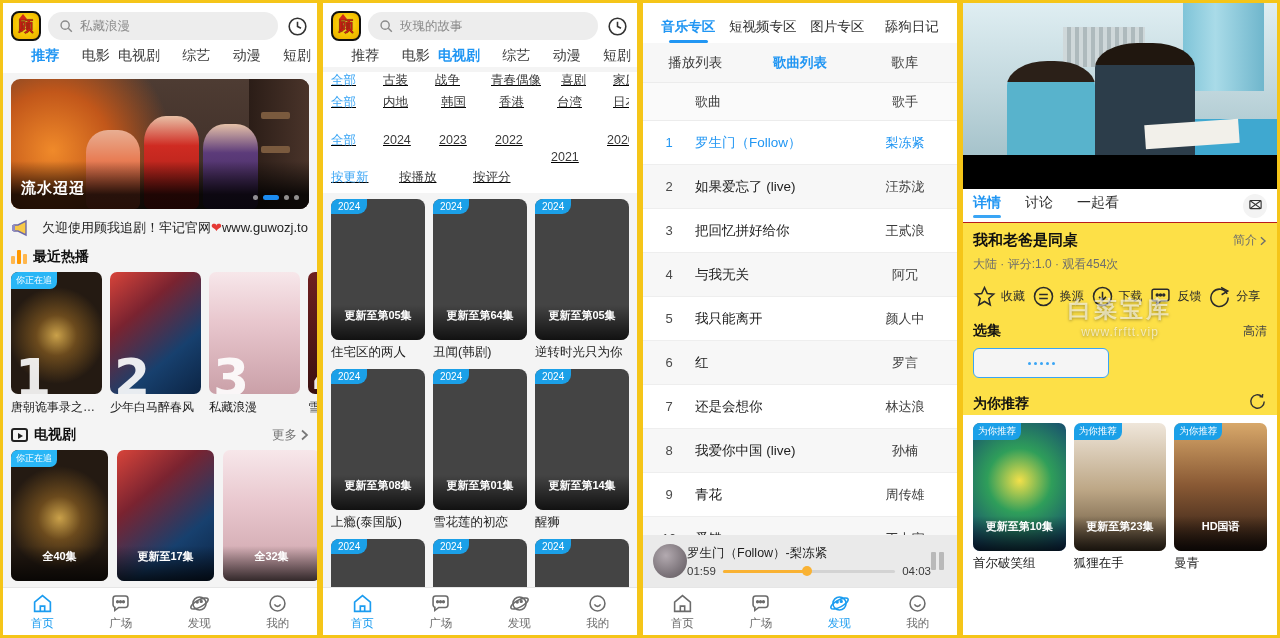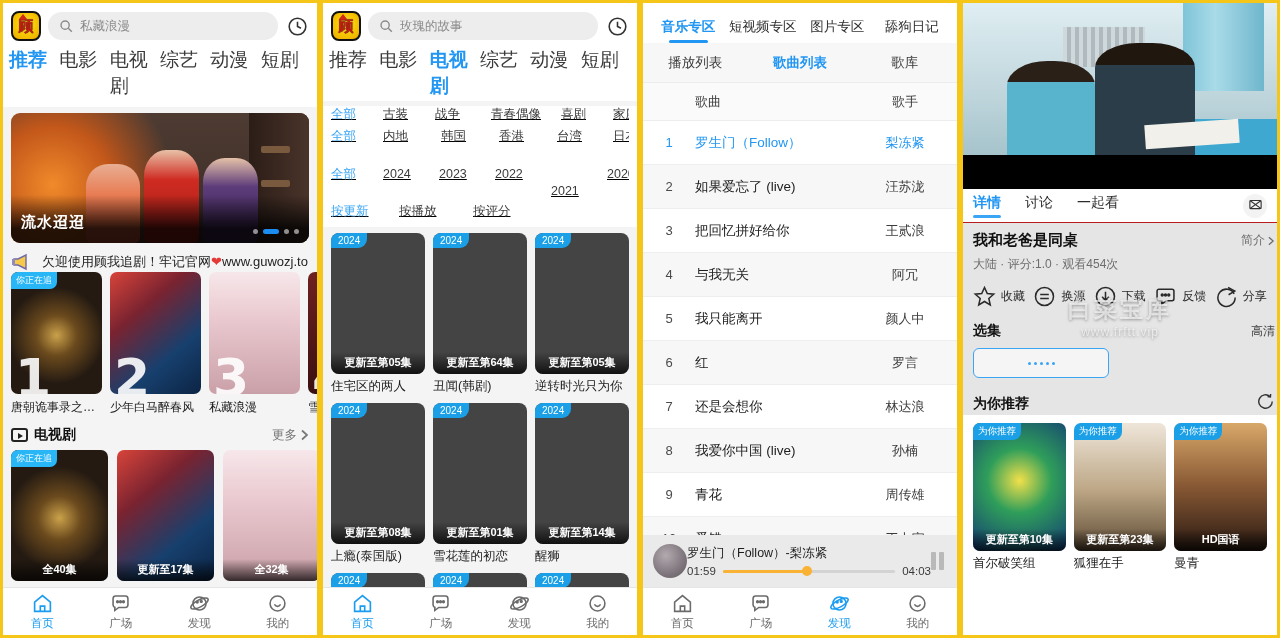--- a/index.html
+++ b/index.html
@@ -30,21 +30,21 @@
   .logo b { font-size: 15px; color:#c81f12; font-family:"DejaVu Sans",sans-serif; line-height:1; text-shadow:0 0 1px #000; }
   .logo::before{content:"";position:absolute;top:1px;left:6px;width:8px;height:5px;background:#d12a17;clip-path:polygon(0 100%,50% 0,100% 100%);}
   .searchbar {
     flex:1; height: 28px; background:#ededed; border-radius: 14px;
     display:flex; align-items:center; gap:7px; padding: 0 11px; color:#8a8a8a; font-size: 12.5px;
   }
   .searchbar svg { flex:0 0 14px; }
   .hist-icon { flex:0 0 24px; width:24px; height:24px; display:flex; align-items:center; justify-content:center; }
 
   .catbar { background:#fff; display:flex; gap: 0; padding: 6px 6px 8px 6px; }
-  .catbar .cat { flex:1; text-align:left; font-size:19px; color:#3a3a3a; }
+  .catbar .cat { flex:1; text-align:right; font-size:14px; color:#3a3a3a; }
   .catbar .cat.active { color:#2196f3; font-weight:bold; }
 
   
   .hero { margin: 6px 8px 0 8px; height: 130px; border-radius: 9px; overflow:hidden; position:relative;
     background:
       radial-gradient(circle at 14% 55%, #f08a2a 0%, #c2571a 22%, rgba(120,60,20,0) 45%),
       linear-gradient(180deg,#4e3c33 0%,#3a2a24 100%);
   }
   .hero .figs { position:absolute; left:25%; bottom:0; width:58%; height:78%; display:flex; align-items:flex-end; gap:4px; }
   .hero .fig { flex:1; border-radius: 40% 40% 6px 6px / 28% 28% 6px 6px; }
@@ -76,21 +76,21 @@
   .sechead .more { margin-left:auto; font-size:12.5px; color:#777; display:flex; align-items:center; gap:3px; }
 
   .rail { display:flex; gap:8px; padding: 0 8px; overflow:hidden; }
   .rcard { flex:0 0 91px; }
   .poster { width:91px; height:122px; border-radius:7px; position:relative; overflow:hidden; background:#333; }
   .rcard .cap { font-size:12px; color:#222; margin-top:5px; white-space:nowrap; overflow:hidden; text-overflow:ellipsis; width:91px; }
   .rank { position:absolute; left:4px; bottom:-10px; font-size:52px; font-weight:bold; color:rgba(255,255,255,.9); line-height:1; font-family:"DejaVu Sans",sans-serif; }
   .badge-follow { position:absolute; left:0; top:0; background:#29b6f6; color:#fff; font-size:9px; padding:2px 5px; border-bottom-right-radius:7px; }
   .badge-year { position:absolute; left:0; top:0; background:#1ba0e8; color:#fff; font-size:10px; padding:2px 7px; border-bottom-right-radius:9px; border-top-left-radius:5px;}
   .badge-rec { position:absolute; left:0; top:0; background:#1ba0e8; color:#fff; font-size:9.5px; padding:2px 5px; border-bottom-right-radius:8px; }
-  .eptag { position:absolute; left:0; right:0; bottom:0; text-align:center; color:#fff; font-size:11px; padding:3px 0 4px;
+  .eptag { position:absolute; left:0; right:0; bottom:0; text-align:center; color:#fff; font-size:11px; padding:3px 0 17px;
            background:linear-gradient(180deg,rgba(0,0,0,0),rgba(0,0,0,.75)); font-weight:bold; }
 
   
   .art1{background:radial-gradient(circle at 50% 52%,#caa14a 0%,#6b4a1d 26%,#241a12 62%),linear-gradient(180deg,#2a2016,#120d09);}
   .art2{background:linear-gradient(140deg,#d8443a 0%,#7a2330 32%,#17406e 68%,#0c2444 100%);}
   .art3{background:linear-gradient(180deg,#f7e7ea 0%,#e8c6cd 42%,#caa0a8 100%);}
   .art4{background:linear-gradient(180deg,#6e2020 0%,#3a1010 100%);}
   .art5{background:linear-gradient(180deg,#bfe3f5 0%,#7fb46b 58%,#4d7a3a 100%);}
   .art6{background:linear-gradient(160deg,#c62828 0%,#3a0d10 55%,#1a0609 100%);}
   .art7{background:linear-gradient(180deg,#f4c7d8 0%,#b86ea0 46%,#6d3a70 100%);}
@@ -162,21 +162,21 @@
   .vscene .p2 { position:absolute; left:42%; bottom:0; width:32%; height:74%; background:linear-gradient(180deg,#20170f 0 20%,#2c3d4a 20% 100%); border-radius:42% 42% 0 0 / 22% 22% 0 0; }
   .vscene .desk { position:absolute; left:52%; right:0; bottom:0; height:24%; background:#3fa8d0; }
   .vscene .paper { position:absolute; left:58%; bottom:6%; width:30%; height:16%; background:#f2f0ea; transform:rotate(-4deg); }
   .vscene .sub { position:absolute; left:0; right:0; bottom:6px; text-align:center; color:#e9e9e9; font-size:8.5px; letter-spacing:.5px; text-shadow:0 1px 2px #000; }
 
   .dtabs { background:#fff; display:flex; align-items:center; padding: 0 10px; height:34px; border-bottom:1px solid #b91c1c; }
   .dtab { font-size:14px; color:#2d2d2d; margin-right:24px; position:relative; padding-bottom:5px; }
   .dtab.active { color:#2196f3; font-weight:bold; }
   .dtab.active::after { content:""; position:absolute; left:0; right:0; bottom:-1px; height:3px; background:#3aa5f5; border-radius:2px; }
   .dtab-right { margin-left:auto; width:24px; height:24px; border-radius:50%; background:#f3f3f3; display:flex; align-items:center; justify-content:center; }
-  .dbody { background:#e5e5e5; padding: 8px 2px 0 10px; }
+  .dbody { background:#fde047; padding: 8px 10px 0 10px; }
   .dtitle-row { display:flex; align-items:center; }
   .dtitle { font-size:15px; font-weight:bold; color:#111; }
   .dbrief { margin-left:auto; font-size:12px; color:#6d6d6d; display:flex; align-items:center; gap:2px;}
   .dmeta { font-size:12px; color:#6d6d6d; margin-top:6px; }
   .actions { display:flex; margin-top:12px; }
   .action { flex:1; display:flex; flex-direction:row; align-items:center; gap:5px; font-size:12px; color:#2a2a2a; }
   .sec2 { display:flex; align-items:center; margin-top:14px; }
   .sec2 h4 { font-size:14px; font-weight:bold; color:#111; }
   .sec2 .q { margin-left:auto; font-size:12px; color:#444; }
   .epwrap { margin-top:8px; }
@@ -248,20 +248,28 @@
       <div class="notice">
         <div class="horn">
           <svg width="24" height="20" viewBox="0 0 24 20">
               <path d="M3 7h4l8-4v14l-8-4H3z" fill="#f7c948" stroke="#6d6aa8" stroke-width="1.4"></path>
               <rect x="1" y="7" width="3" height="6" fill="#8f8cc4"></rect>
             </svg>
         </div>
         <div class="ntext"><span>欠迎使用顾我追剧！牢记官网</span><span class="heart">❤</span><span>www.guwozj.to</span></div>
       </div>
 
+      <div class="sechead">
+        <div class="bars">
+            <i></i>
+            <i></i>
+            <i></i>
+          </div>
+        <h3>最近热播</h3>
+      </div>
 
       <div class="rail">
         <div class="rcard">
           <div class="poster art1">
             <div class="badge-follow">你正在追</div>
             <div class="rank">1</div>
           </div>
           <div class="cap">唐朝诡事录之…</div>
         </div>
         <div class="rcard">

